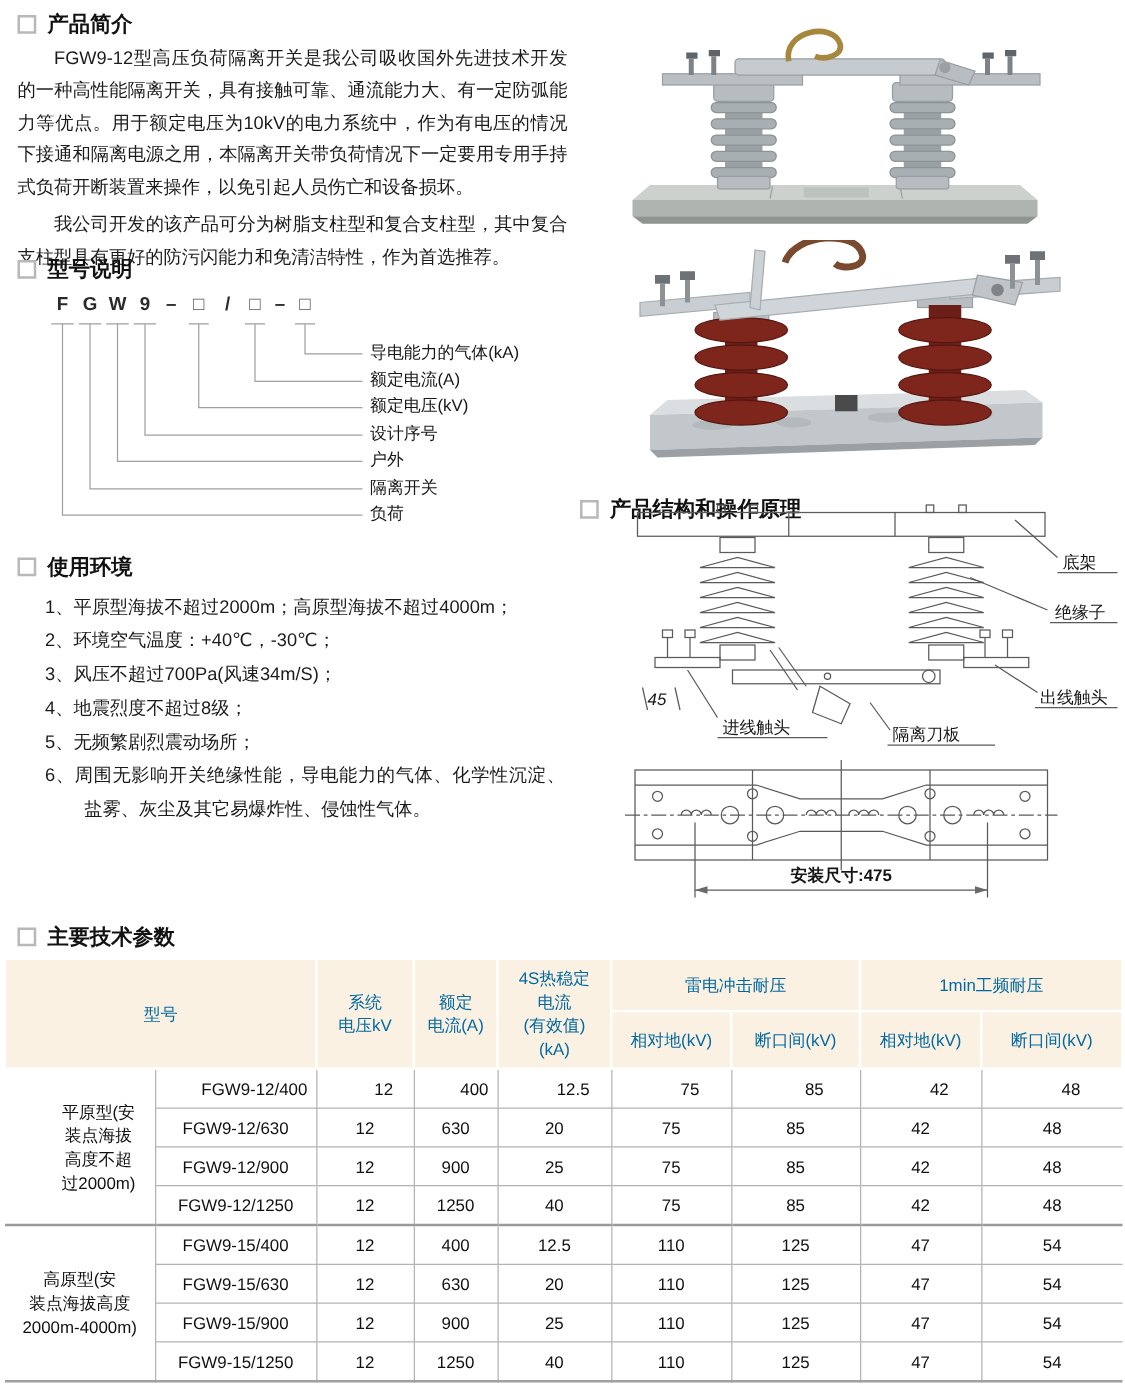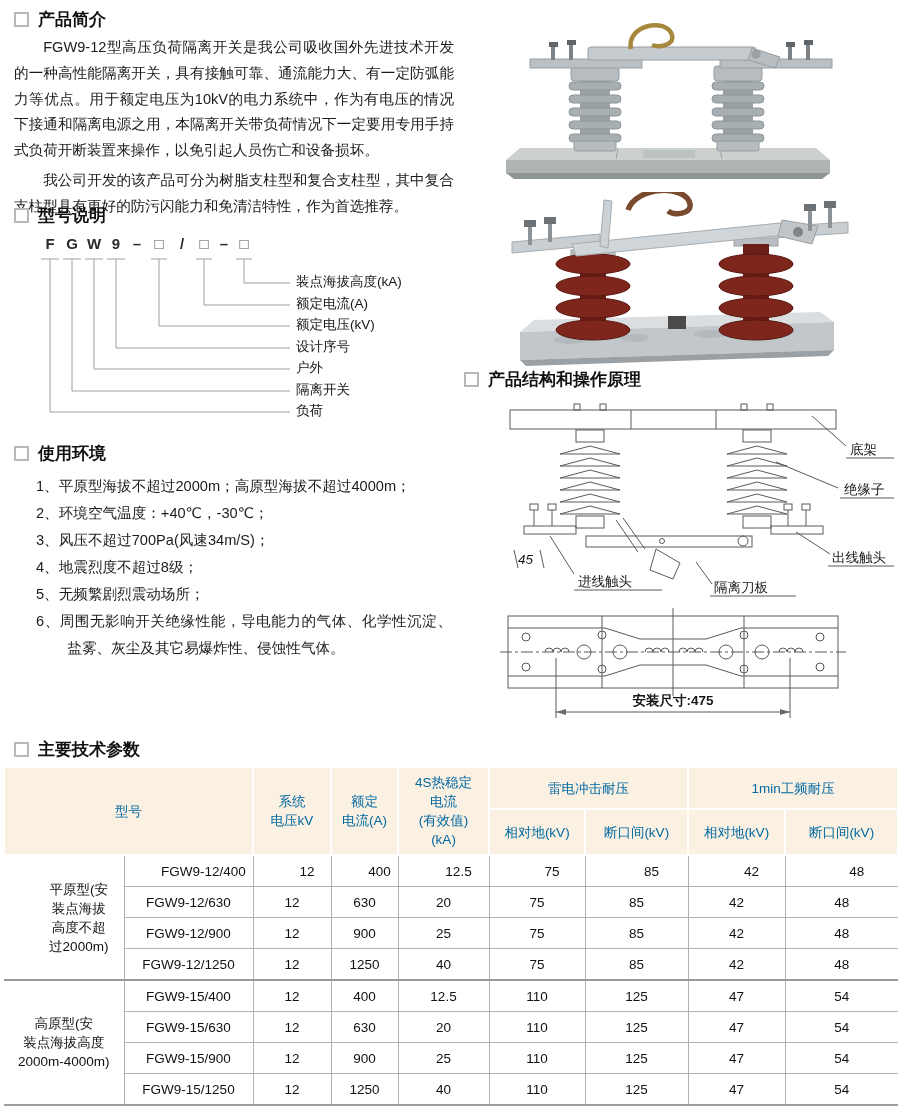--- a/index.html
+++ b/index.html
@@ -25,21 +25,21 @@
   .code-label { position:absolute; left:260px; font-size:13.5px; color:#161616; white-space:nowrap; }
 
   
   .env { position:absolute; left:14px; top:442px; width:452px; }
   .env-items { margin:8px 14px 0 22px; }
   .env-item { font-size:14.6px; line-height:27px; padding-left:2.15em; text-indent:-2.15em; text-align:justify; color:#1b1b1b; }
 
   
   .photo1 { position:absolute; left:468px; top:2px; }
   .photo2 { position:absolute; left:460px; top:192px; }
-  .struct-title { position:absolute; left:464px; top:368px; }
+  .struct-title { position:absolute; left:464px; top:396px; }
   .drawing1 { position:absolute; left:466px; top:402px; }
   .drawing2 { position:absolute; left:500px; top:606px; }
   .lineart { stroke:#5a5a5a; stroke-width:1; fill:none; }
   .dlabel { font-size:13.5px; fill:#161616; }
 
   
   .params-title { position:absolute; left:14px; top:738px;align-items:center; }
   .ptable { position:absolute; left:3px; top:766px; width:894px; border-collapse:collapse; table-layout:fixed;
             border-top:2px solid #9f9f9f; border-bottom:2px solid #9f9f9f; font-size:13.5px; }
   .ptable th { background:#fbf1e3; border:2px solid #ffffff; font-weight:400; white-space:pre-line; line-height:19px; color:#0369a1; }
@@ -90,21 +90,21 @@
       <span class="tok" style="left:36px">G</span>
       <span class="tok" style="left:58px">W</span>
       <span class="tok" style="left:80px">9</span>
       <span class="tok" style="left:101px">–</span>
       <span class="tok box" style="left:123px">□</span>
       <span class="tok" style="left:146px">/</span>
       <span class="tok box" style="left:168px">□</span>
       <span class="tok" style="left:188px">–</span>
       <span class="tok box" style="left:208px">□</span>
 
-      <span class="code-label" style="top:38px">装点海拔高度(kA)</span>
+      <span class="code-label" style="top:38px">导电能力的气体(kA)</span>
       <span class="code-label" style="top:59.5px">额定电流(A)</span>
       <span class="code-label" style="top:81px">额定电压(kV)</span>
       <span class="code-label" style="top:102.5px">设计序号</span>
       <span class="code-label" style="top:124px">户外</span>
       <span class="code-label" style="top:145.5px">隔离开关</span>
       <span class="code-label" style="top:167px">负荷</span>
     </div>
   </div>
 
   <div class="env">

